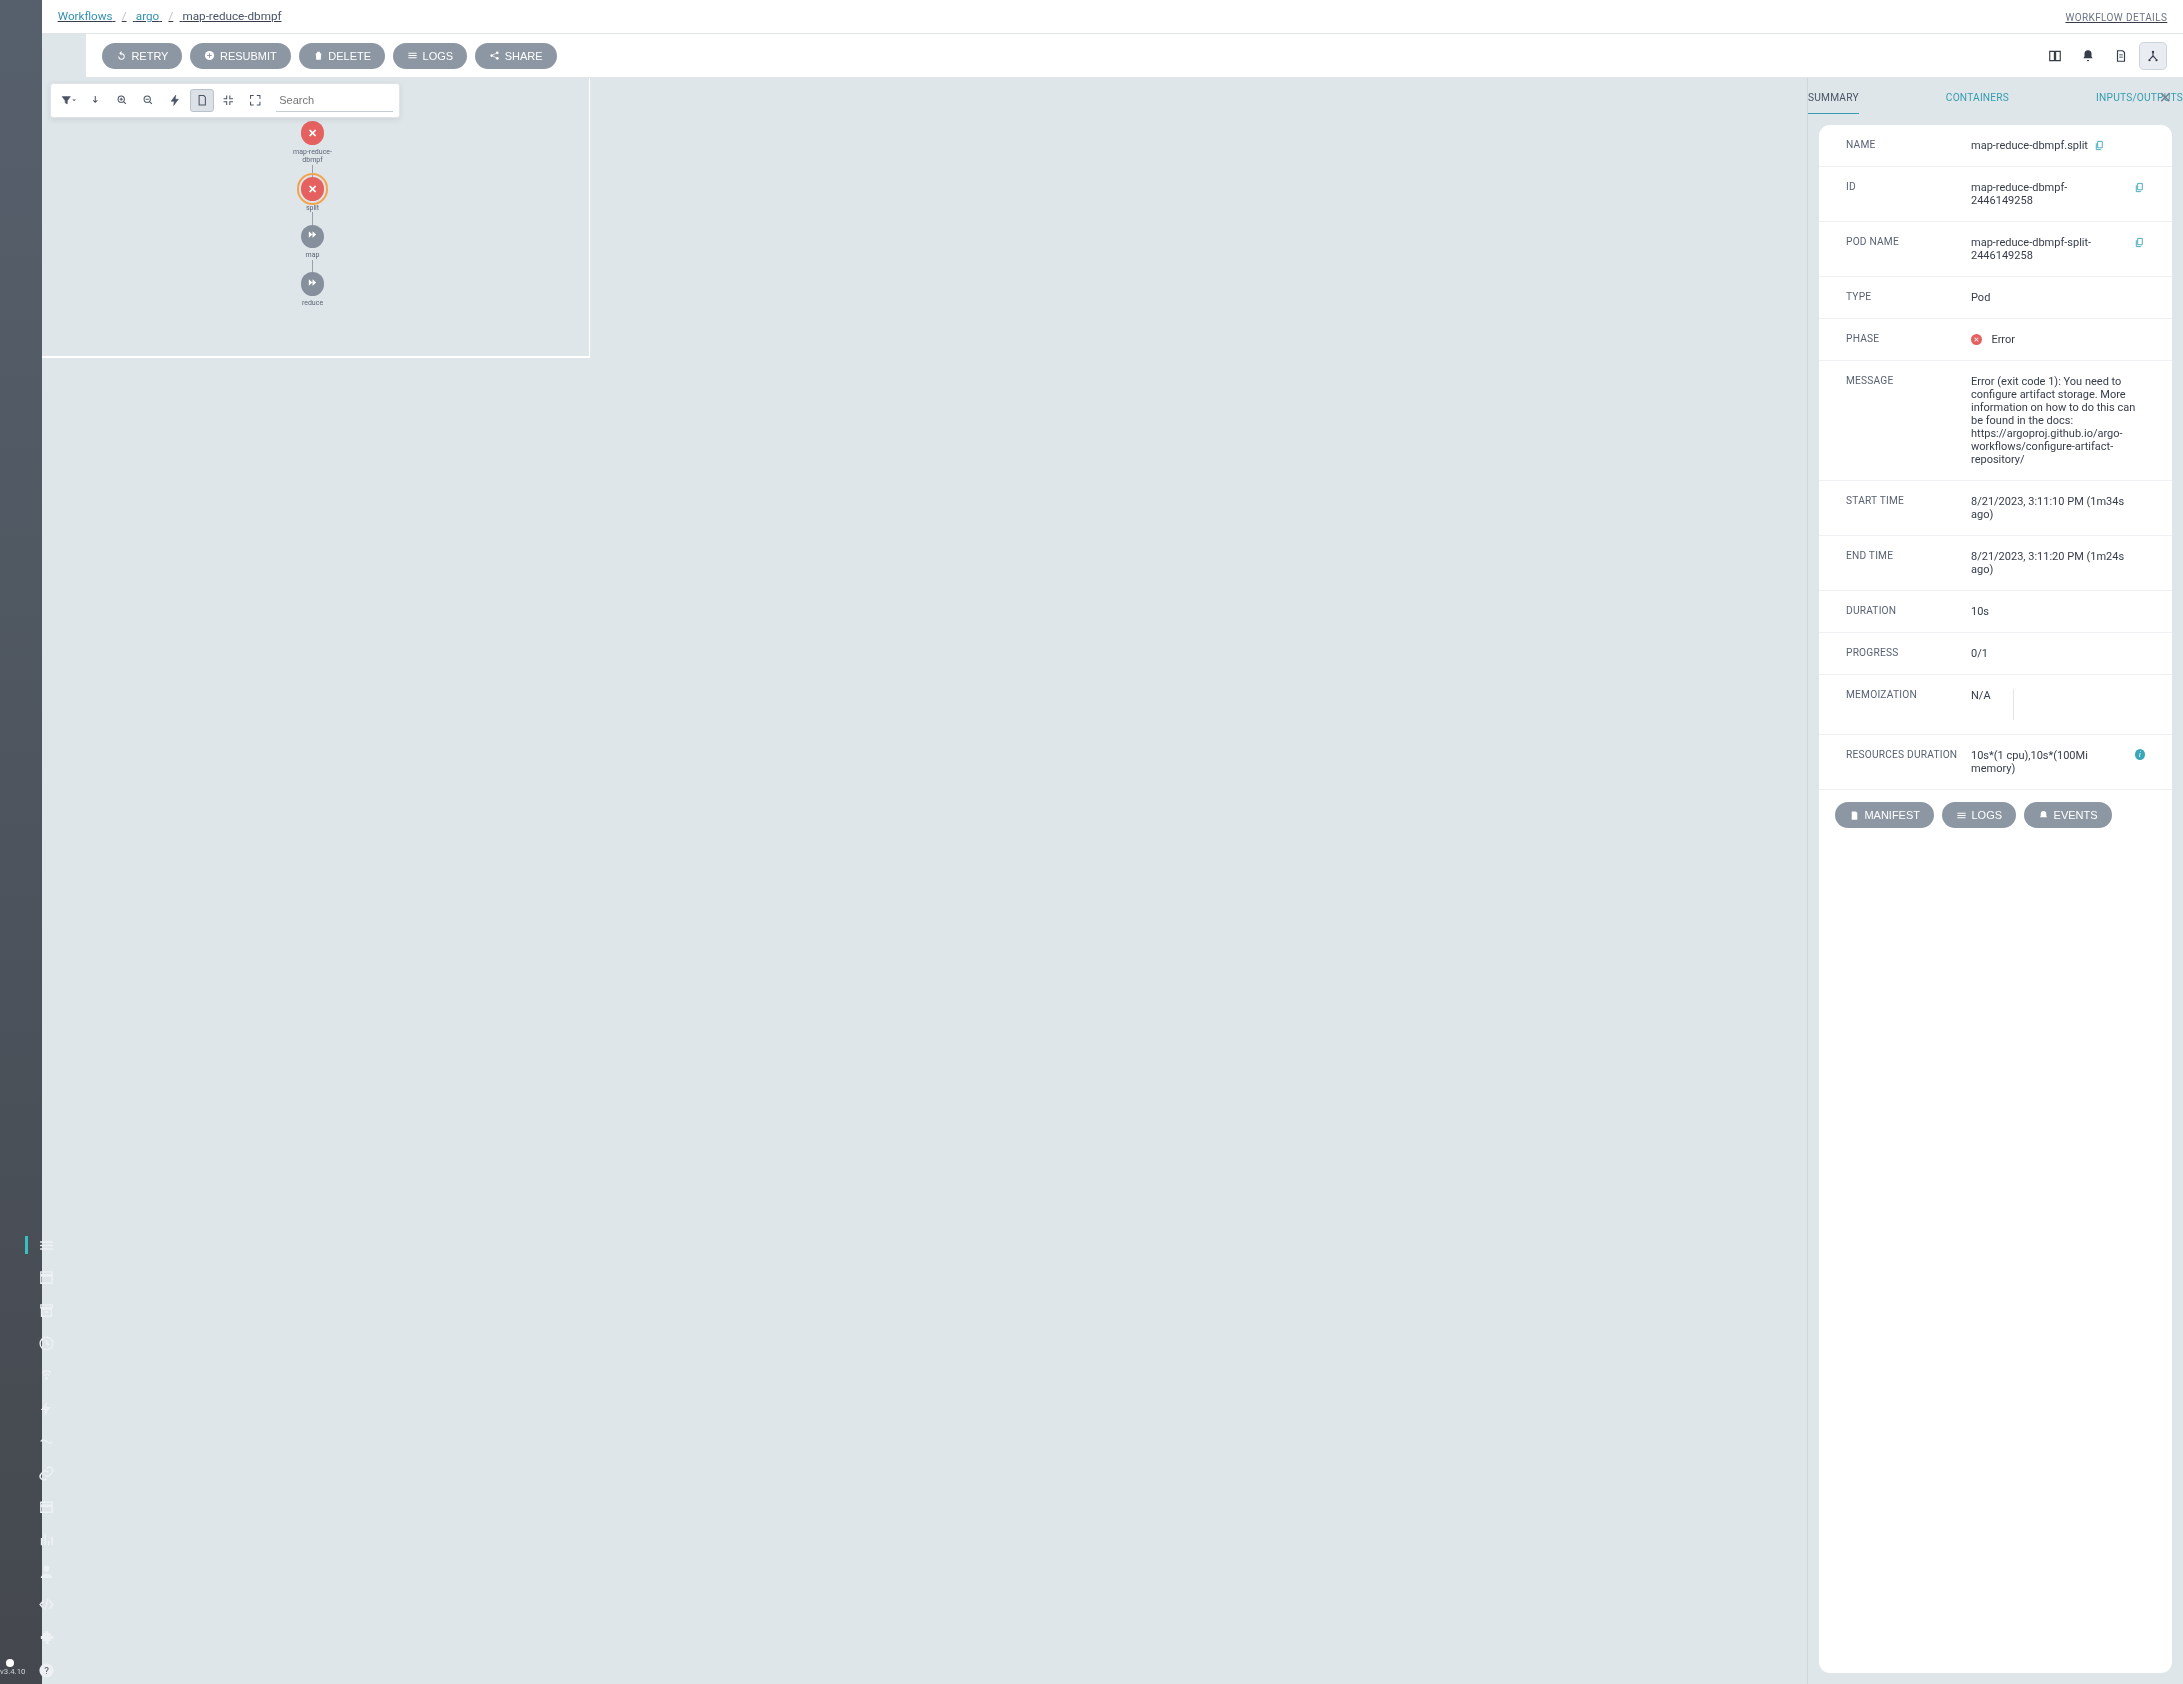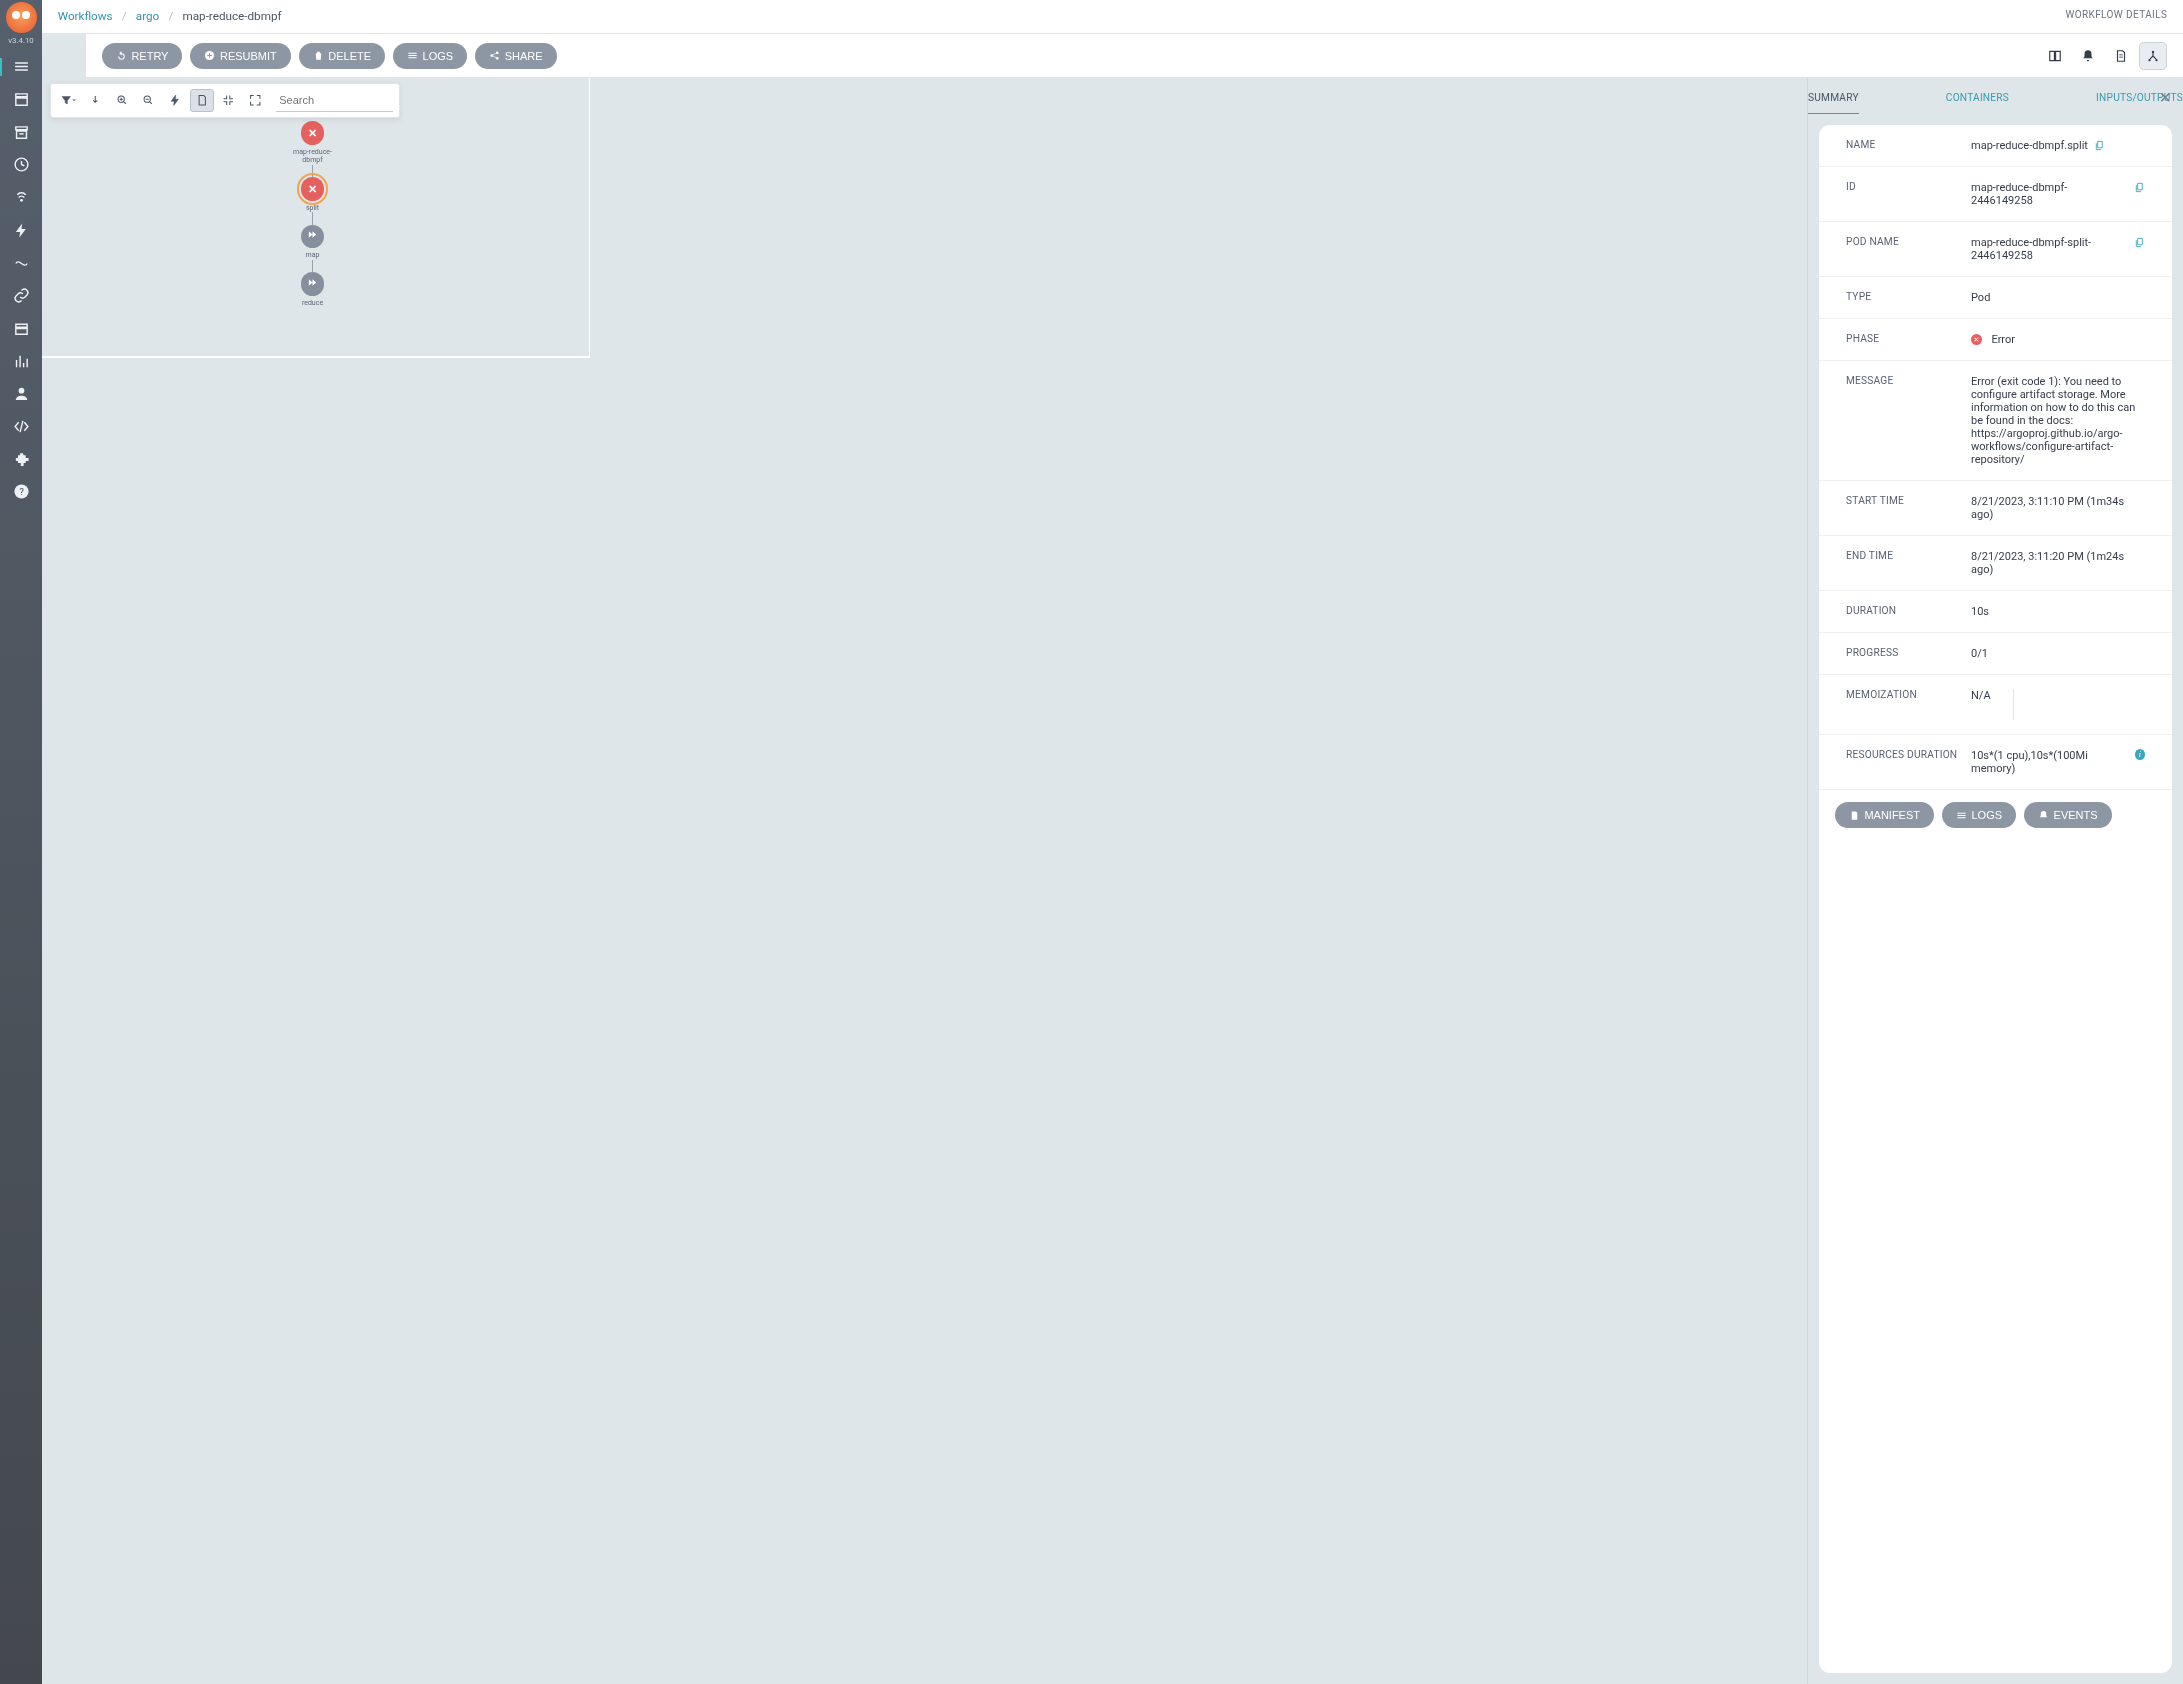--- a/index.html
+++ b/index.html
@@ -12,23 +12,22 @@
   overflow: hidden;
 }
 
 
 .sidebar {
   position: fixed;
   left: 0; top: 0;
   width: 42px; height: 100%;
   background: linear-gradient(180deg, #56606c 0%, #44484e 100%);
   display: flex;
-  flex-direction: column;
-  align-items: center;
-  padding-top: 2px;
+  align-items: flex-end;
+  padding-top: 18px;
   z-index: 100;
 }
 .logo {
   width: 31px; height: 31px;
   border-radius: 50%;
   background: radial-gradient(circle at 50% 45%, #f5a25e 0%, #ef6c3a 70%);
   position: relative;
   display: flex;
   align-items: center;
   justify-content: center;
@@ -61,22 +60,23 @@
   position: absolute;
   left: 42px; right: 0; top: 0; bottom: 0;
   display: flex; flex-direction: column;
 }
 
 
 .topbar {
   background: #fff;
   border-bottom: 0.8px solid #e0e4e8;
   padding: 9.4px 15.7px;
-  display: flex; align-items: flex-start;
+  display: flex; align-items: flex-end;
   justify-content: space-between;
+  text-decoration: underline;
 }
 .breadcrumb { font-size: 11.7px; }
 .breadcrumb a { color: #3391b1; text-decoration: none; }
 .bc-sep { color: #b8c2cc; margin: 0 6.3px; }
 .current { color: #4a5464; }
 .header-right { color: #6a7483; font-size: 10px; letter-spacing: 0.4px; }
 
 
 .actionbar {
   background: #fff;

